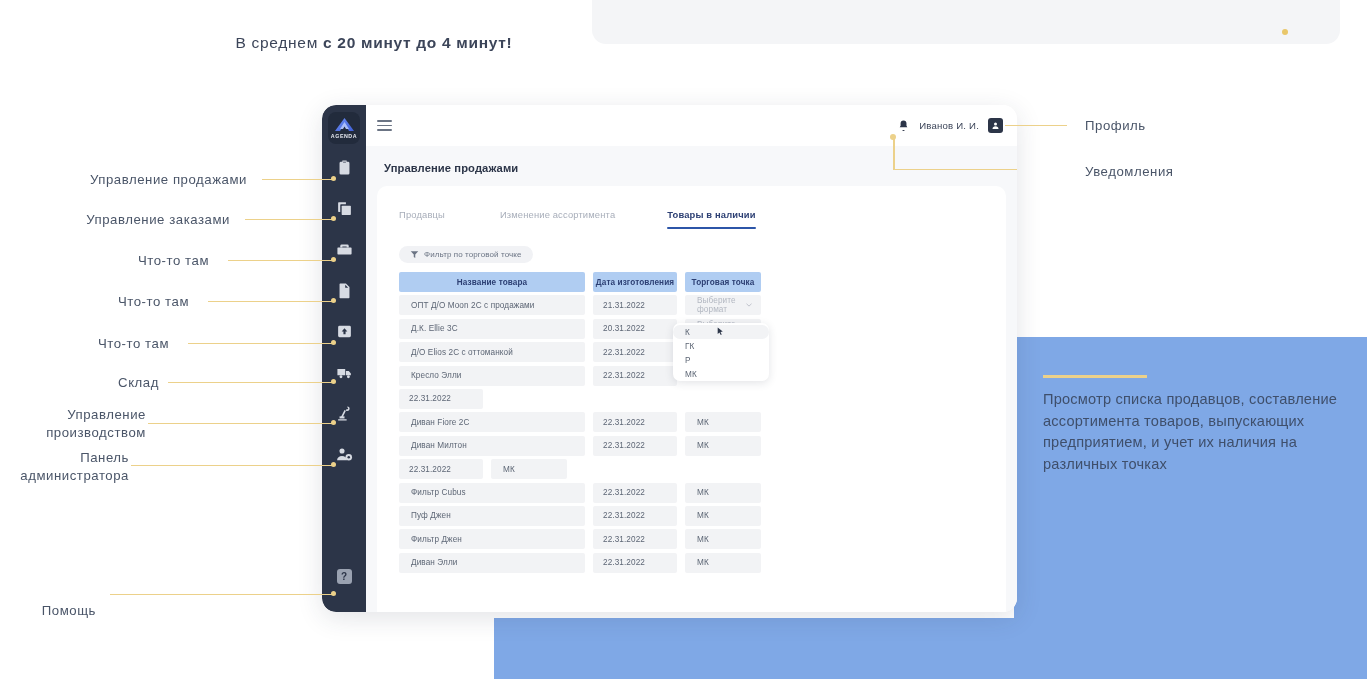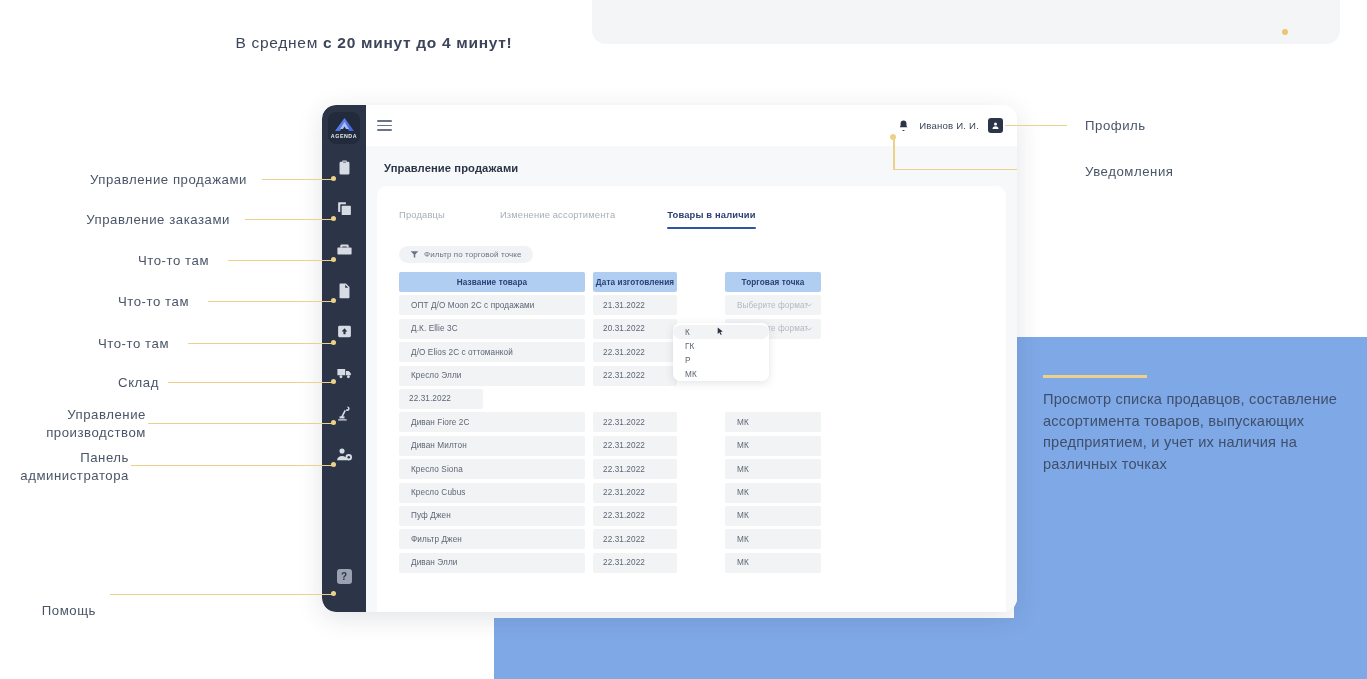--- a/index.html
+++ b/index.html
@@ -146,21 +146,21 @@
   }
   #filter-chip svg { width:9px; height:9px; display:block; }
   #filter-label { font-size:8px; color:#6b7484; letter-spacing:.1px; }
 
   
   #table { position:absolute; left:22px; top:86px; width:588px; }
   .trow { display:flex; gap:8px; margin-bottom:3.4px; }
   .cell { border-radius:2px; height:20px; display:flex; align-items:center; }
   .c-name { width:186px; padding-left:12px; }
   .c-date { width:84px; padding-left:10px; }
-  .c-point { width:96px; padding-left:12px; position:relative;margin-left:40px; }
+  .c-point { width:76px; padding-left:12px; position:relative; }
   .hdr .cell {
     background:#b0cdf2; justify-content:center; padding-left:0;
     font-size:8.2px; color:#2c3f73; font-weight:700; letter-spacing:.1px;
   }
   .row .cell { background:#f2f3f5; font-size:8.2px; color:#5d6675; letter-spacing:.1px; }
   .row .c-point.placeholder { color:#b3b8c2; }
   .chev {
     position:absolute; right:9px; top:50%; transform:translateY(-50%);
     width:6px; height:4px;
   }
@@ -393,26 +393,25 @@
               <div class="cell c-name">Диван  Fiore 2C</div>
               <div class="cell c-date">22.31.2022</div>
               <div class="cell c-point">МК</div>
             </div>
             <div class="row trow">
               <div class="cell c-name">Диван Милтон</div>
               <div class="cell c-date">22.31.2022</div>
               <div class="cell c-point">МК</div>
             </div>
             <div class="row trow">
-              <div class="cell c-name">Кресло Siona</div>
-              <div class="cell c-date">22.31.2022</div>
-              <div class="cell c-point">МК</div>
-            </div>
-            <div class="row trow">
-              <div class="cell c-name">Кресло  Cubus</div>
+              <div class="cell c-date">22.31.2022</div>
+              <div class="cell c-point">МК</div>
+            </div>
+            <div class="row trow">
+              <div class="cell c-name">Фильтр  Cubus</div>
               <div class="cell c-date">22.31.2022</div>
               <div class="cell c-point">МК</div>
             </div>
             <div class="row trow">
               <div class="cell c-name">Пуф Джен</div>
               <div class="cell c-date">22.31.2022</div>
               <div class="cell c-point">МК</div>
             </div>
             <div class="row trow">
               <div class="cell c-name">Фильтр Джен</div>

